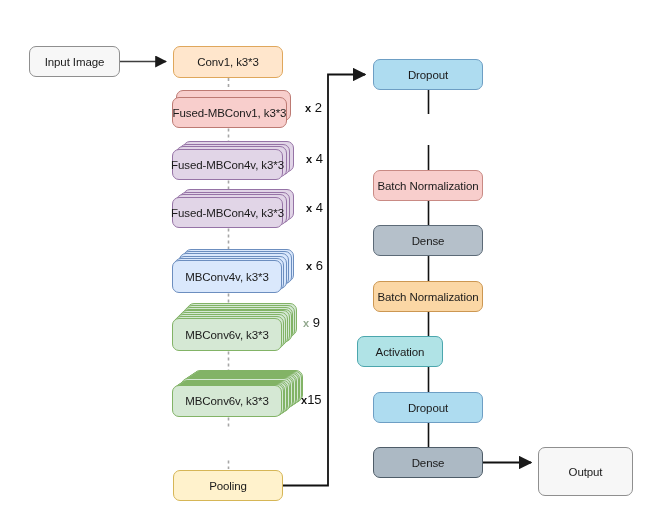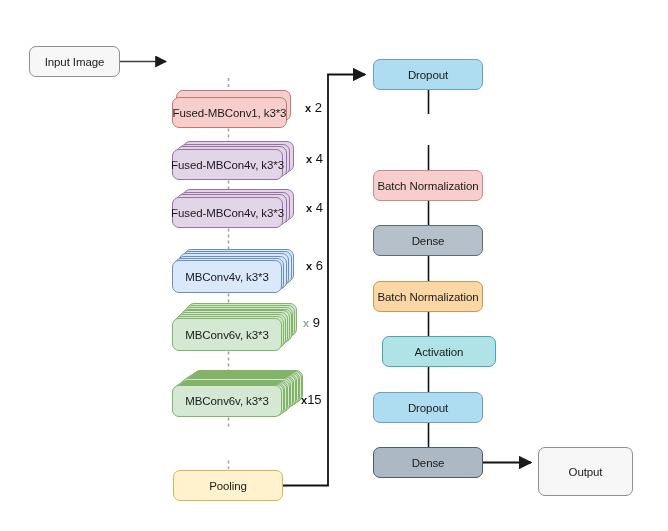--- a/index.html
+++ b/index.html
@@ -57,20 +57,24 @@
 
   <div class="node" style="left:29px;top:46px;width:91px;height:31px;">
     <div class="layer" style="left: 0px; top: 0px; background: rgb(247, 247, 247); border-color: rgb(143, 143, 143);"></div>
       <span class="node-label">Input Image</span>
   </div>
   <div class="node" style="left:538px;top:447px;width:95px;height:49px;">
     <div class="layer" style="left: 0px; top: 0px; background: rgb(247, 247, 247); border-color: rgb(143, 143, 143);"></div>
       <span class="node-label">Output</span>
   </div>
 
+  <div class="node" style="left:173px;top:46px;width:110px;height:32px;">
+    <div class="layer" style="left: 0px; top: 0px; background: rgb(255, 230, 204); border-color: rgb(223, 167, 92);"></div>
+      <span class="node-label">Conv1, k3*3</span>
+  </div>
 
   <div class="node" style="left:172px;top:97px;width:115px;height:31px;">
     <div class="layer" style="left: 4px; top: -7px; background: rgb(248, 206, 204); border-color: rgb(189, 122, 115);"></div>
       <div class="layer" style="left: 0px; top: 0px; background: rgb(248, 206, 204); border-color: rgb(189, 122, 115);"></div>
       <span class="node-label">Fused-MBConv1, k3*3</span>
   </div>
   <div class="mult" style="left:305px;top:100px;text-align:center;">x 2</div>
 
   <div class="node" style="left:172px;top:149px;width:111px;height:31px;">
     <div class="layer" style="left: 10.8px; top: -8.1px; background: rgb(225, 213, 231); border-color: rgb(150, 115, 166);"></div>
@@ -149,21 +153,21 @@
       <span class="node-label">Batch Normalization</span>
   </div>
   <div class="node" style="left:373px;top:225px;width:110px;height:31px;">
     <div class="layer" style="left: 0px; top: 0px; background: rgb(181, 192, 202); border-color: rgb(92, 106, 119);"></div>
       <span class="node-label">Dense</span>
   </div>
   <div class="node" style="left:373px;top:281px;width:110px;height:31px;">
     <div class="layer" style="left: 0px; top: 0px; background: rgb(251, 215, 165); border-color: rgb(204, 151, 82);"></div>
       <span class="node-label">Batch Normalization</span>
   </div>
-  <div class="node" style="left:382px;top:336px;width:114px;height:31px;">
+  <div class="node" style="left:357px;top:336px;width:86px;height:31px;">
     <div class="layer" style="left: 0px; top: 0px; background: rgb(176, 227, 230); border-color: rgb(75, 166, 173);"></div>
       <span class="node-label">Activation</span>
   </div>
   <div class="node" style="left:373px;top:392px;width:110px;height:31px;">
     <div class="layer" style="left: 0px; top: 0px; background: rgb(174, 220, 240); border-color: rgb(109, 158, 196);"></div>
       <span class="node-label">Dropout</span>
   </div>
   <div class="node" style="left:373px;top:447px;width:110px;height:31px;">
     <div class="layer" style="left: 0px; top: 0px; background: rgb(172, 185, 196); border-color: rgb(78, 92, 104);"></div>
       <span class="node-label">Dense</span>

